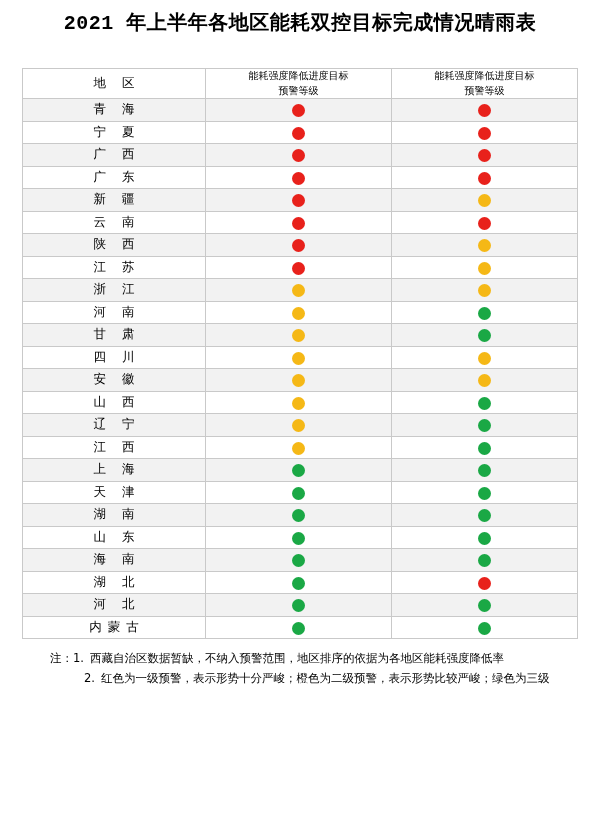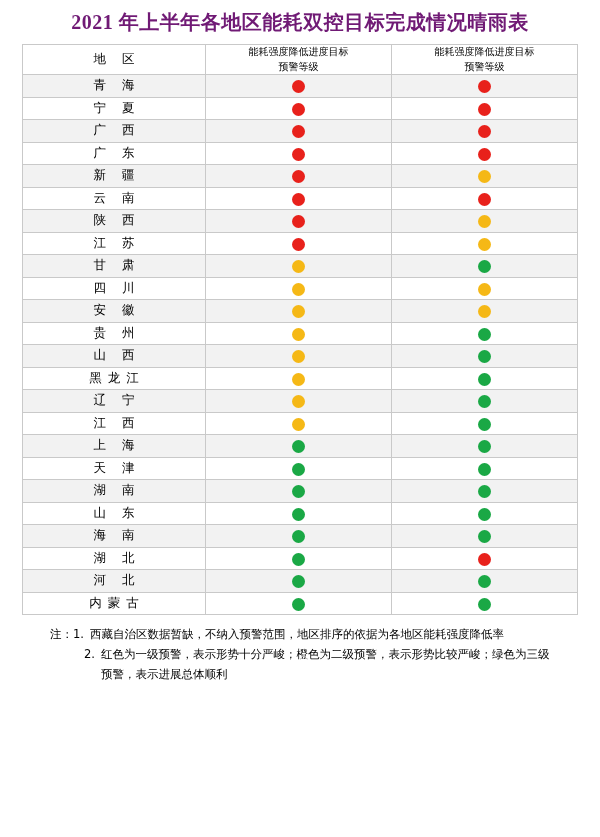--- a/index.html
+++ b/index.html
@@ -21,27 +21,28 @@
     padding: 0 22px;
     position: relative;
   }
   .title {
     text-align: center;
     font-size: 20px;
     font-weight: bold;
     letter-spacing: 0.5px;
     padding-top: 9px;
     padding-bottom: 8px;
-    color: #701a75;
-    font-family: Liberation Serif, serif;
+    color: #000000;
+    font-family: Liberation Mono, monospace;
   }
   table.main {
     width: 100%;
     border-collapse: collapse;
     table-layout: fixed;
+    margin-top: 24px;
   }
   table.main th, table.main td {
     border: 1px solid #c9c9c9;
     padding: 0;
   }
   thead th {
     font-size: 10px;
     font-weight: normal;
     line-height: 1.45;
     padding: 6px 4px;
@@ -159,46 +160,46 @@
           <td class="region">陕 西</td>
           <td><span class="dot" style="background: rgb(232, 33, 27);"></span></td>
           <td><span class="dot" style="background: rgb(245, 184, 22);"></span></td>
         </tr>
         <tr>
           <td class="region">江 苏</td>
           <td><span class="dot" style="background: rgb(232, 33, 27);"></span></td>
           <td><span class="dot" style="background: rgb(245, 184, 22);"></span></td>
         </tr>
         <tr>
+          <td class="region">浙 江</td>
+          <td><span class="dot" style="background: rgb(245, 184, 22);"></span></td>
+          <td><span class="dot" style="background: rgb(245, 184, 22);"></span></td>
+        </tr>
+        <tr>
+          <td class="region">河 南</td>
+          <td><span class="dot" style="background: rgb(245, 184, 22);"></span></td>
+          <td><span class="dot" style="background: rgb(26, 168, 69);"></span></td>
+        </tr>
+        <tr>
           <td class="region">甘 肃</td>
           <td><span class="dot" style="background: rgb(245, 184, 22);"></span></td>
           <td><span class="dot" style="background: rgb(26, 168, 69);"></span></td>
         </tr>
         <tr>
           <td class="region">四 川</td>
           <td><span class="dot" style="background: rgb(245, 184, 22);"></span></td>
           <td><span class="dot" style="background: rgb(245, 184, 22);"></span></td>
         </tr>
         <tr>
           <td class="region">安 徽</td>
           <td><span class="dot" style="background: rgb(245, 184, 22);"></span></td>
           <td><span class="dot" style="background: rgb(245, 184, 22);"></span></td>
         </tr>
         <tr>
-          <td class="region">贵 州</td>
-          <td><span class="dot" style="background: rgb(245, 184, 22);"></span></td>
-          <td><span class="dot" style="background: rgb(26, 168, 69);"></span></td>
-        </tr>
-        <tr>
           <td class="region">山 西</td>
-          <td><span class="dot" style="background: rgb(245, 184, 22);"></span></td>
-          <td><span class="dot" style="background: rgb(26, 168, 69);"></span></td>
-        </tr>
-        <tr>
-          <td class="region">黑龙江</td>
           <td><span class="dot" style="background: rgb(245, 184, 22);"></span></td>
           <td><span class="dot" style="background: rgb(26, 168, 69);"></span></td>
         </tr>
         <tr>
           <td class="region">辽 宁</td>
           <td><span class="dot" style="background: rgb(245, 184, 22);"></span></td>
           <td><span class="dot" style="background: rgb(26, 168, 69);"></span></td>
         </tr>
         <tr>
           <td class="region">江 西</td>
@@ -251,16 +252,15 @@
   <div class="notes">
     <div class="note-row">
       <span class="num" style="width:auto;padding-right:0">注：</span>
       <span class="num">1.</span>
       <span class="txt">西藏自治区数据暂缺，不纳入预警范围，地区排序的依据为各地区能耗强度降低率</span>
     </div>
     <div class="note-row" style="padding-left:62px">
       <span class="num">2.</span>
       <span class="txt">红色为一级预警，表示形势十分严峻；橙色为二级预警，表示形势比较严峻；绿色为三级</span>
     </div>
-    <div class="note-cont" style="padding-left:79px">预警，表示进展总体顺利</div>
   </div>
 
 </div>
 
 </body></html>

